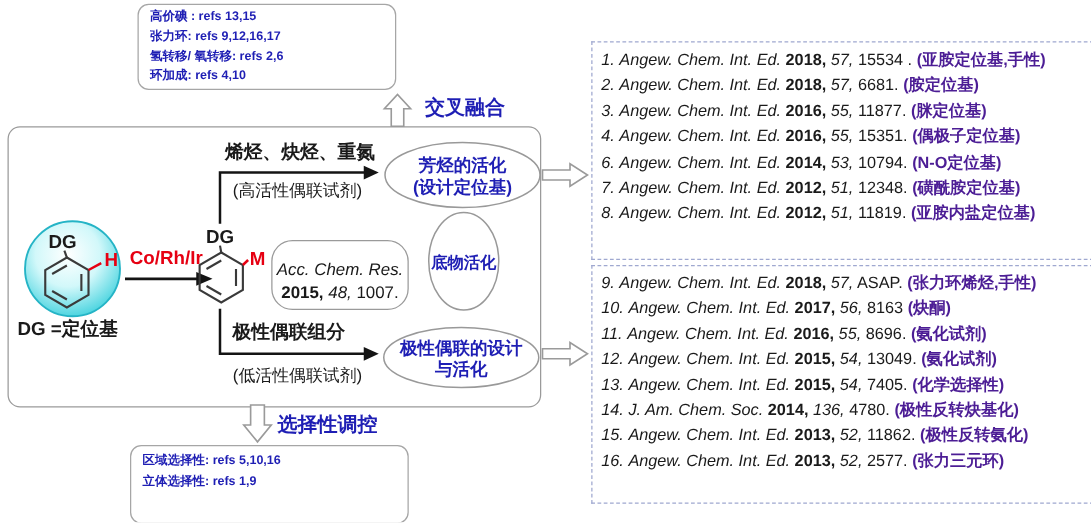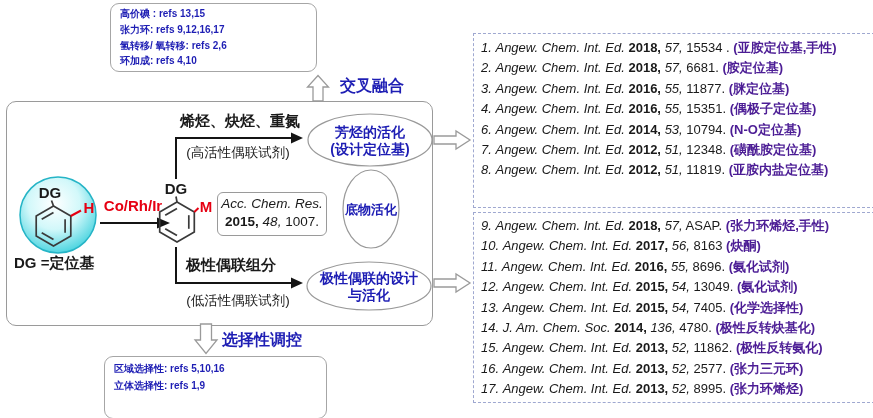--- a/index.html
+++ b/index.html
@@ -12,22 +12,22 @@
   .blue-box .ln{line-height:15.8px;}
   
   .dash-box{border:1.5px dashed #9fa8d0;background:#fff;font-size:13px;white-space:nowrap;}
   .refline{line-height:20.4px;white-space:nowrap;}
   .it{font-style:italic;}
   .yr{font-weight:bold;}
   .tag{color:#4c1d95;font-weight:bold;}
   
   .main-box{border:1.5px solid #9a9a9a;border-radius:10px;background:#fff;}
   
-  .acc-box{border:1.3px solid #9a9a9a;border-radius:6px;background:#fff;
-           font-size:13.5px;text-align:center;line-height:18px;padding-top:2px;}
+  .acc-box{border:1.3px solid #9a9a9a;border-radius:17px;background:#fff;
+           font-size:13.5px;text-align:center;line-height:18px;padding-top:14px;}
   
   svg{position:absolute;left:0;top:0;pointer-events:none;}
   .st-black{font:600 15px "Liberation Sans","DejaVu Sans",sans-serif;fill:#1a1a1a;}
   .st-note{font:13.5px "Liberation Sans","DejaVu Sans",sans-serif;fill:#1a1a1a;}
   .st-atom{font:600 15px "Liberation Sans","DejaVu Sans",sans-serif;fill:#1a1a1a;}
   .st-red{font:bold 15px "Liberation Sans","DejaVu Sans",sans-serif;fill:#e60012;}
   .st-blue{font:bold 14px "Liberation Sans","DejaVu Sans",sans-serif;fill:#1e1eb4;}
   .st-blue-sm{font:bold 13px "Liberation Sans","DejaVu Sans",sans-serif;fill:#1e1eb4;}
   .st-blue-lg{font:bold 16px "Liberation Sans","DejaVu Sans",sans-serif;fill:#1e1eb4;}
 </style>
@@ -67,21 +67,20 @@
 
   <div class="abs dash-box" style="left:473px;top:212px;width:393px;height:186px;padding:3px 0 0 7px;">
     <div class="refline"><span class="it">9.</span> <span class="it">Angew. Chem. Int. Ed.</span> <span class="yr">2018,</span> <span class="it">57,</span> <span>ASAP.</span> <span class="tag">(张力环烯烃,手性)</span></div>
     <div class="refline"><span class="it">10.</span> <span class="it">Angew. Chem. Int. Ed.</span> <span class="yr">2017,</span> <span class="it">56,</span> <span>8163</span> <span class="tag">(炔酮)</span></div>
     <div class="refline"><span class="it">11.</span> <span class="it">Angew. Chem. Int. Ed.</span> <span class="yr">2016,</span> <span class="it">55,</span> <span>8696.</span> <span class="tag">(氨化试剂)</span></div>
     <div class="refline"><span class="it">12.</span> <span class="it">Angew. Chem. Int. Ed.</span> <span class="yr">2015,</span> <span class="it">54,</span> <span>13049.</span> <span class="tag">(氨化试剂)</span></div>
     <div class="refline"><span class="it">13.</span> <span class="it">Angew. Chem. Int. Ed.</span> <span class="yr">2015,</span> <span class="it">54,</span> <span>7405.</span> <span class="tag">(化学选择性)</span></div>
     <div class="refline"><span class="it">14.</span> <span class="it">J. Am. Chem. Soc.</span> <span class="yr">2014,</span> <span class="it">136,</span> <span>4780.</span> <span class="tag">(极性反转炔基化)</span></div>
     <div class="refline"><span class="it">15.</span> <span class="it">Angew. Chem. Int. Ed.</span> <span class="yr">2013,</span> <span class="it">52,</span> <span>11862.</span> <span class="tag">(极性反转氨化)</span></div>
     <div class="refline"><span class="it">16.</span> <span class="it">Angew. Chem. Int. Ed.</span> <span class="yr">2013,</span> <span class="it">52,</span> <span>2577.</span> <span class="tag">(张力三元环)</span></div>
-    <div class="refline"><span class="it">17.</span> <span class="it">Angew. Chem. Int. Ed.</span> <span class="yr">2013,</span> <span class="it">52,</span> <span>8995.</span> <span class="tag">(张力环烯烃)</span></div>
   </div>
 
   <svg width="873" height="418" viewBox="0 0 873 418">
     <defs>
       <radialGradient id="sphereGrad" cx="45%" cy="35%" r="68%">
         <stop offset="0%" stop-color="#ffffff"></stop>
         <stop offset="50%" stop-color="#d2f8fa"></stop>
         <stop offset="100%" stop-color="#43d2de"></stop>
       </radialGradient>
     </defs>

